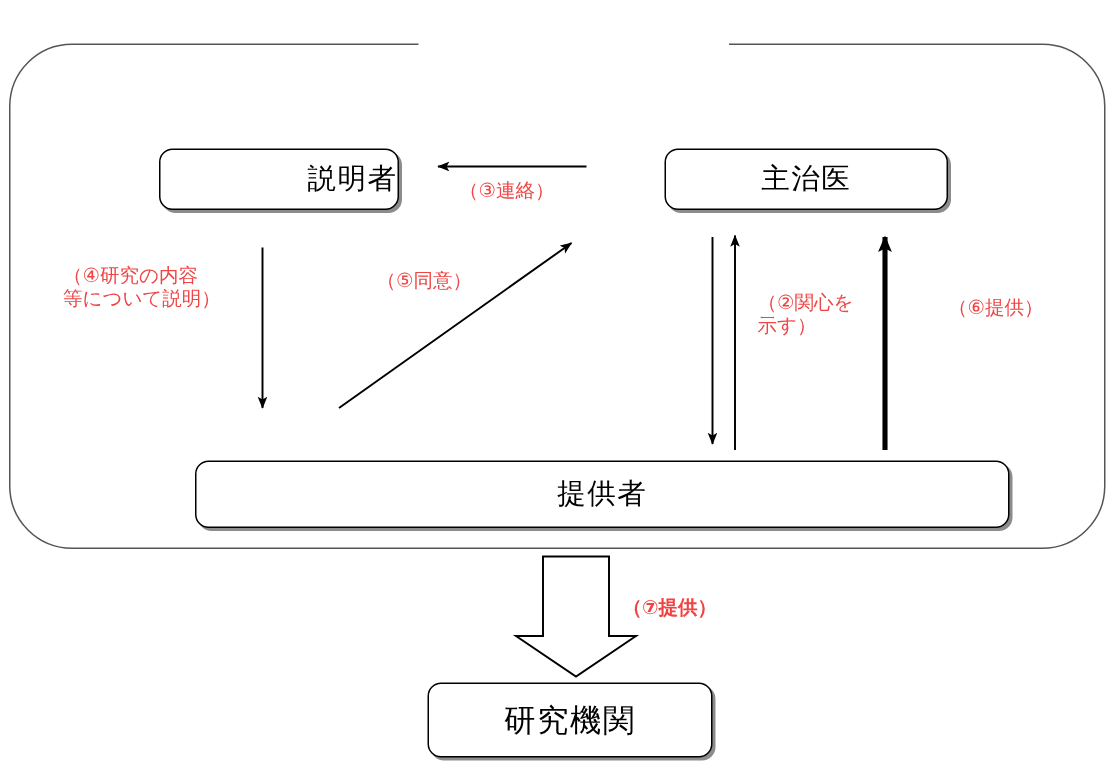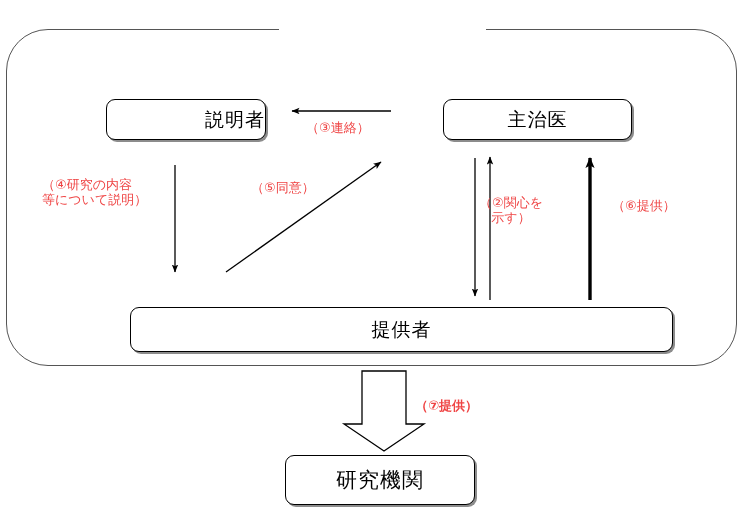--- a/index.html
+++ b/index.html
@@ -81,22 +81,22 @@
   #box-teikyou-kikan { left: 278px; top: 6px;  width: 209px; height: 52px; }
   #box-setsumeisha   { left: 106px; top: 99px; width: 160px; height: 41px; justify-content: flex-end; }
   #box-shujii        { left: 443px; top: 99px; width: 189px; height: 41px; }
   #box-teikyousha    { left: 130px; top: 307px; width: 543px; height: 45px; justify-content: center; }
   #box-kenkyu-kikan  { left: 285px; top: 455px; width: 190px; height: 50px; }
 
   #label-4 { left: 42px;  top: 177px; }
   #label-5 { left: 239px; top: 180px; margin-left: 12px; }
   #label-3 { left: 306px; top: 120px; }
   #label-1 { left: 374px; top: 207px; width: 96px; }
-  #label-2 { left: 479px; top: 195px; text-align: center; }
-  #label-6 { left: 612px; top: 198px; }
+  #label-2 { left: 505px; top: 195px; }
+  #label-6 { left: 632px; top: 198px; }
   #label-7 { left: 415px; top: 398px; font-weight: bold; }
 </style>
 </head>
 <body>
 
 <div id="stage">
 
   <div id="outer-container"></div>
   <div id="container-top-gap"></div>
 

